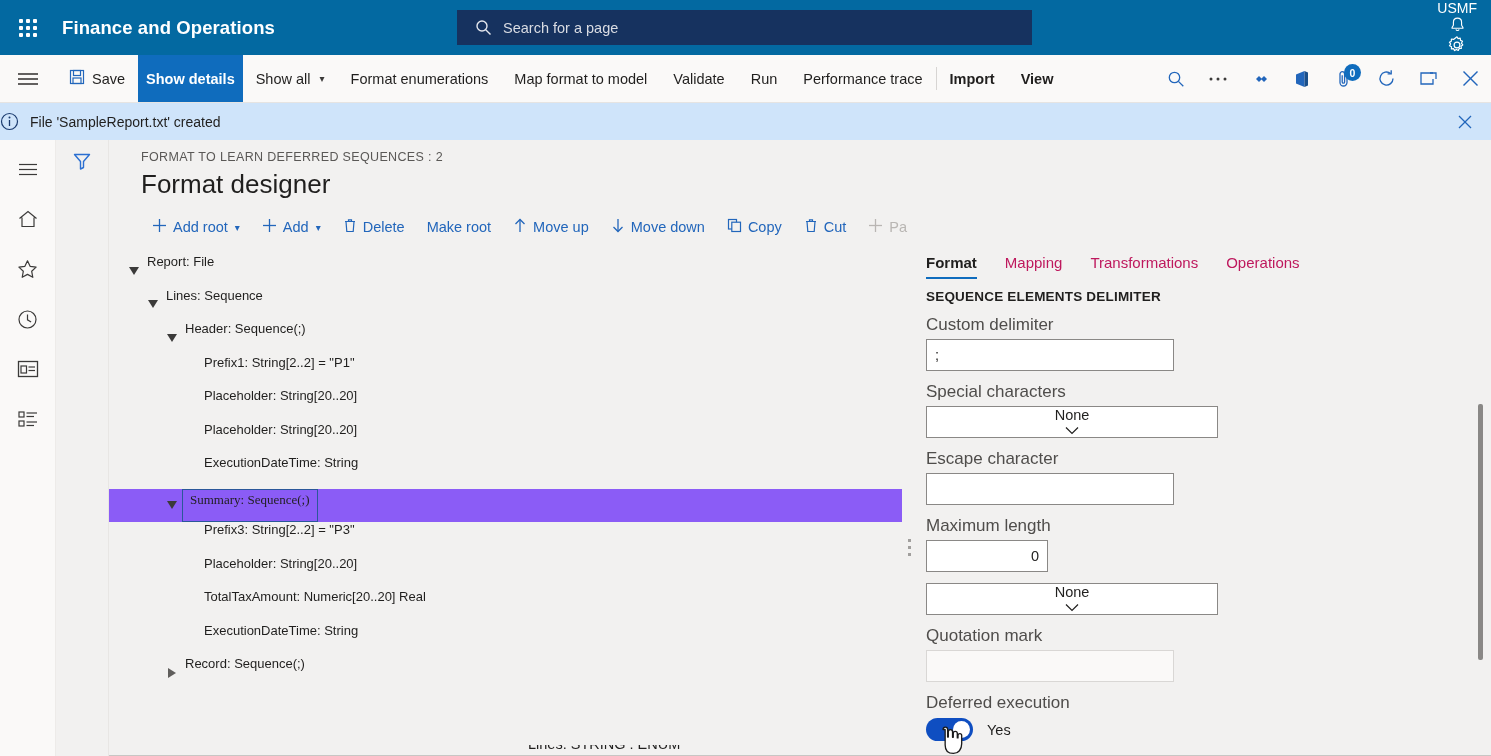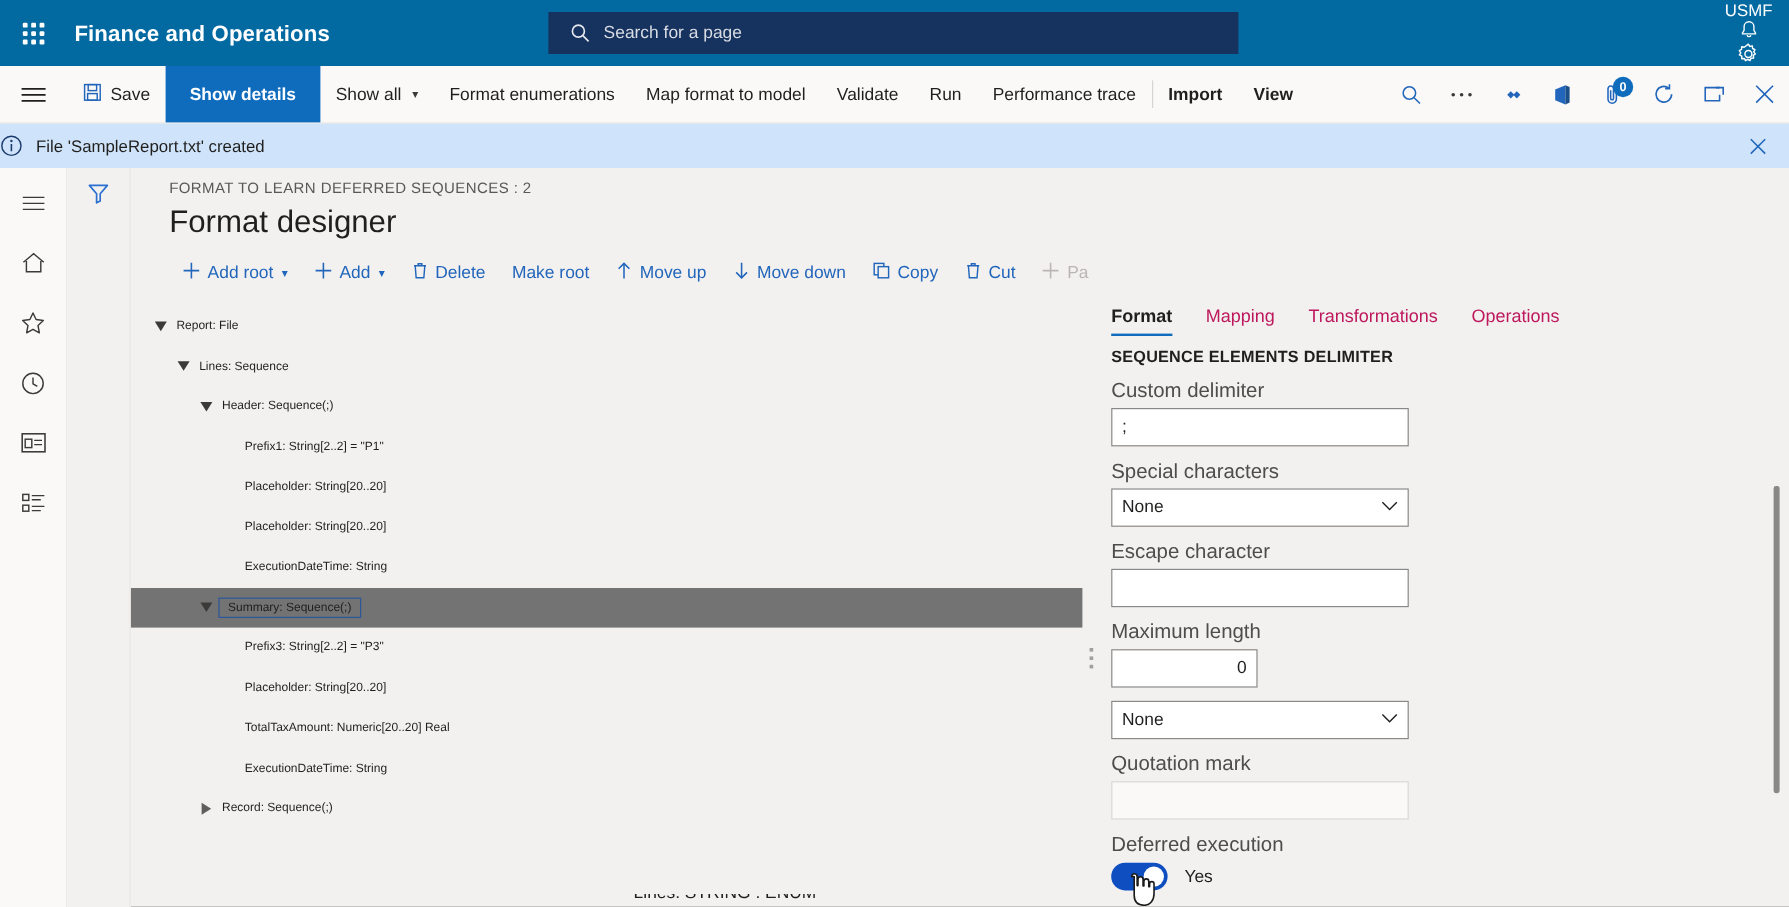--- a/index.html
+++ b/index.html
@@ -54,21 +54,21 @@
     border-bottom: 1px solid #e6e4e2; position: relative;
   }
   .hamburger {
     width: 56px; display: flex; align-items: center; justify-content: center; cursor: pointer;
   }
   .cmd-sep { width: 1px; background: #d7d5d3; margin: 12px 0; }
   .cmdbtn {
     display: flex; align-items: center; gap: 7px; padding: 0 13px;
     font-size: 14.5px; color: #201f1e; cursor: pointer; white-space: nowrap;
   }
-  .cmdbtn.primary { background: #0f6cbd; color: #fff; font-weight: 600; padding: 0 20px; }
+  .cmdbtn.primary { background: #0f6cbd; color: #fff; font-weight: 600; padding: 0 8px; }
   .cmdbtn.strong { font-weight: 600; }
   .cmdbtn .chev { font-size: 10px; color: #3b3a39; margin-left: 2px; }
   .cmdright { margin-left: auto; display: flex; align-items: stretch; }
   .iconbtn {
     width: 42px; display: flex; align-items: center; justify-content: center;
     cursor: pointer; position: relative;
   }
   .badge {
     position: absolute; top: 9px; right: 4px; background: #0f6cbd; color: #fff;
     font-size: 10.5px; width: 17px; height: 17px; border-radius: 50%;
@@ -113,24 +113,24 @@
   .ttbtn {
     display: flex; align-items: center; gap: 6px; padding: 4px 11px;
     font-size: 14.5px; color: #2266bb; cursor: pointer; white-space: nowrap;
   }
   .ttbtn.disabled { color: #b9b6b3; cursor: default; }
   .ttbtn .chev { font-size: 10px; margin-left: 1px; }
 
   .splitrow { display: flex; margin-top: 14px; height: 100%; }
   .treepane { width: 793px; flex: none; position: relative; }
   .treerow {
-    height: 33.5px; display: flex; align-items: center; font-size: 10px; color: #201f1e;
+    height: 33.5px; display: flex; font-size: 13px; color: #201f1e;
     cursor: pointer; padding-left: 12px;
   }
-  .treerow.selected { background: #737373; }
+  .treerow.selected { background: #8b5cf6; font-family: Liberation Serif, serif; }
   .tw { width: 26px; display: flex; align-items: center; justify-content: center; flex: none; }
   .tri-down { width: 0; height: 0; border-left: 5px solid transparent; border-right: 5px solid transparent; border-top: 8px solid #3b3a39; }
   .tri-right { width: 0; height: 0; border-top: 5px solid transparent; border-bottom: 5px solid transparent; border-left: 8px solid #605e5c; }
   .tlabel.boxed {
     border: 1.5px solid #2b579a; padding: 2px 7px; background: transparent; margin-left: -3px;
   }
 
   .splitter {
     width: 14px; flex: none; display: flex; align-items: center; justify-content: center;
     cursor: col-resize; position: relative;
@@ -156,23 +156,23 @@
   .flabel { font-size: 17px; color: #4f4d4b; margin-bottom: 4px; }
   .fctl {
     width: 185px; height: 32px; background: #fff; border: 1px solid #8a8886;
     font-size: 14.5px; color: #201f1e; padding: 0 8px; display: flex; align-items: center;
     font-family: "Liberation Sans", sans-serif;
   }
   .fctl.wide { width: 248px; }
   .fctl.num { width: 122px; justify-content: flex-end; }
   .fctl.readonly { background: #faf9f8; border: 1px solid #d9d7d5; }
   .fsel {
-    width: 248px; height: 32px; background: #fff; border: 1px solid #8a8886;
+    width: 292px; height: 32px; background: #fff; border: 1px solid #8a8886;
     font-size: 14.5px; color: #201f1e; padding: 0 8px; display: flex; align-items: center;
-    justify-content: space-between; cursor: pointer;
+    justify-content: space-between; cursor: pointer; flex-direction: column;
   }
   .fsel .cv { font-size: 11px; color: #201f1e; }
   .toggle-wrap { display: flex; align-items: center; gap: 14px; margin-top: 5px; position: relative; }
   .toggle {
     width: 47px; height: 23px; border-radius: 12px; background: #0f4ec1; position: relative; cursor: pointer;
   }
   .toggle .knob {
     position: absolute; right: 3px; top: 3px; width: 17px; height: 17px; border-radius: 50%; background: #fff;
   }
   .toggle-label { font-size: 14.5px; color: #201f1e; }

